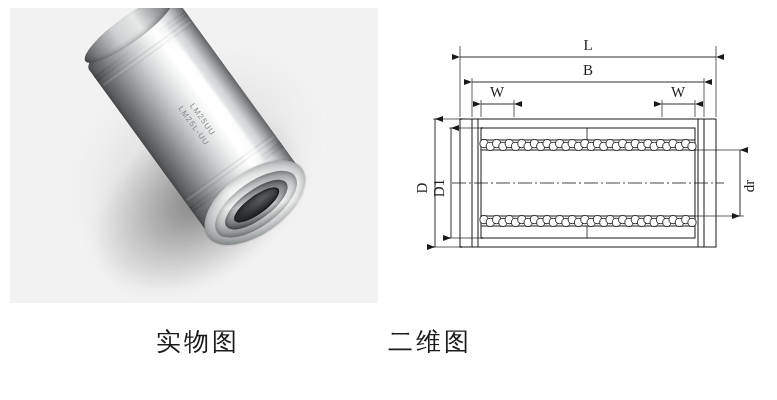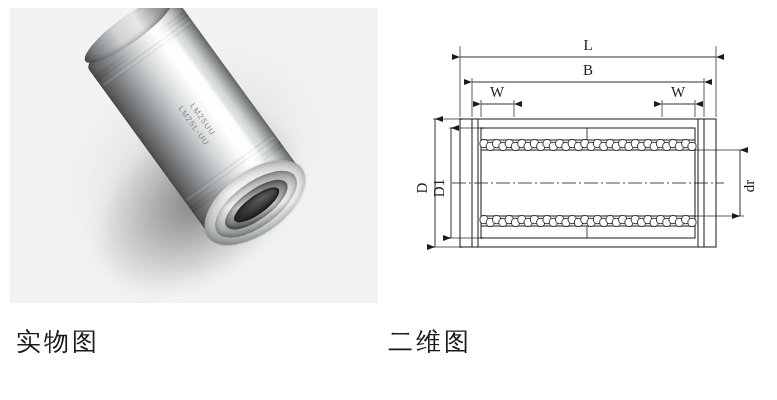--- a/index.html
+++ b/index.html
@@ -202,21 +202,21 @@
   
   .caption {
     position: absolute;
     top: 325px;
     font-size: 25px;
     color: #1a1a1a;
     letter-spacing: 3px;
     font-family: "DejaVu Sans", sans-serif;
     white-space: nowrap;
   }
-  .caption-left { left: 16px; width: 388px; }
+  .caption-left { left: 4px; width: 388px; text-align: center; }
   .caption-right { left: 388px; width: 389px; text-align: left; }
 </style>
 </head>
 <body>
 
 <div class="page">
 
   <div class="photo-panel">
     <div class="photo-frame">
       <div class="shadow-blob2"></div>

